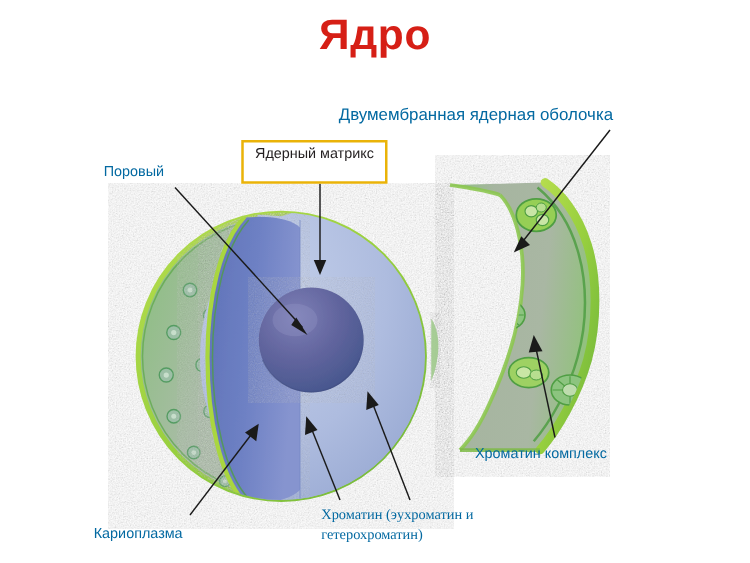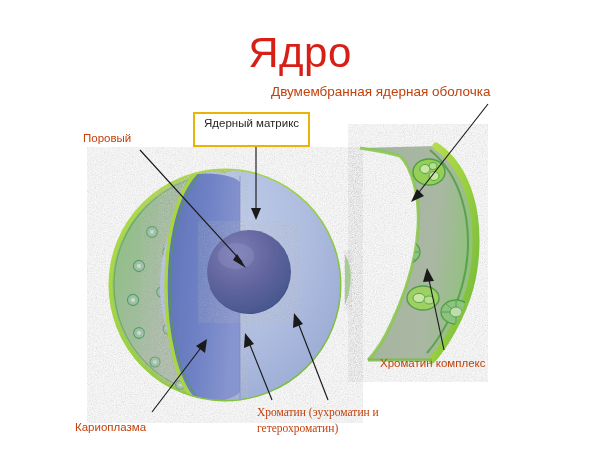--- a/index.html
+++ b/index.html
@@ -18,33 +18,33 @@
   #slide {
     position: absolute;
     inset: 0;
     width: 600px;
     height: 450px;
     background: #ffffff;
   }
   #title {
     position: absolute;
     left: 0;
-    top: 32px;
+    top: 11px;
     width: 600px;
     text-align: center;
-    font-size: 42px;
-    font-weight: normal;
+    font-size: 34px;
+    font-weight: bold;
     color: #d61f16;
     letter-spacing: 0.5px;
     line-height: 1;
   }
   .label {
     position: absolute;
     font-size: 11.5px;
-    color: #c2410c;
+    color: #0369a1;
     white-space: nowrap;
     line-height: 1.35;
   }
   .label.wrap { white-space: normal; font-family: Liberation Serif, serif; }
   #lbl-envelope {
     left: 271px;
     top: 83px;
     font-size: 13.5px;
   }
   #lbl-matrix-box {

